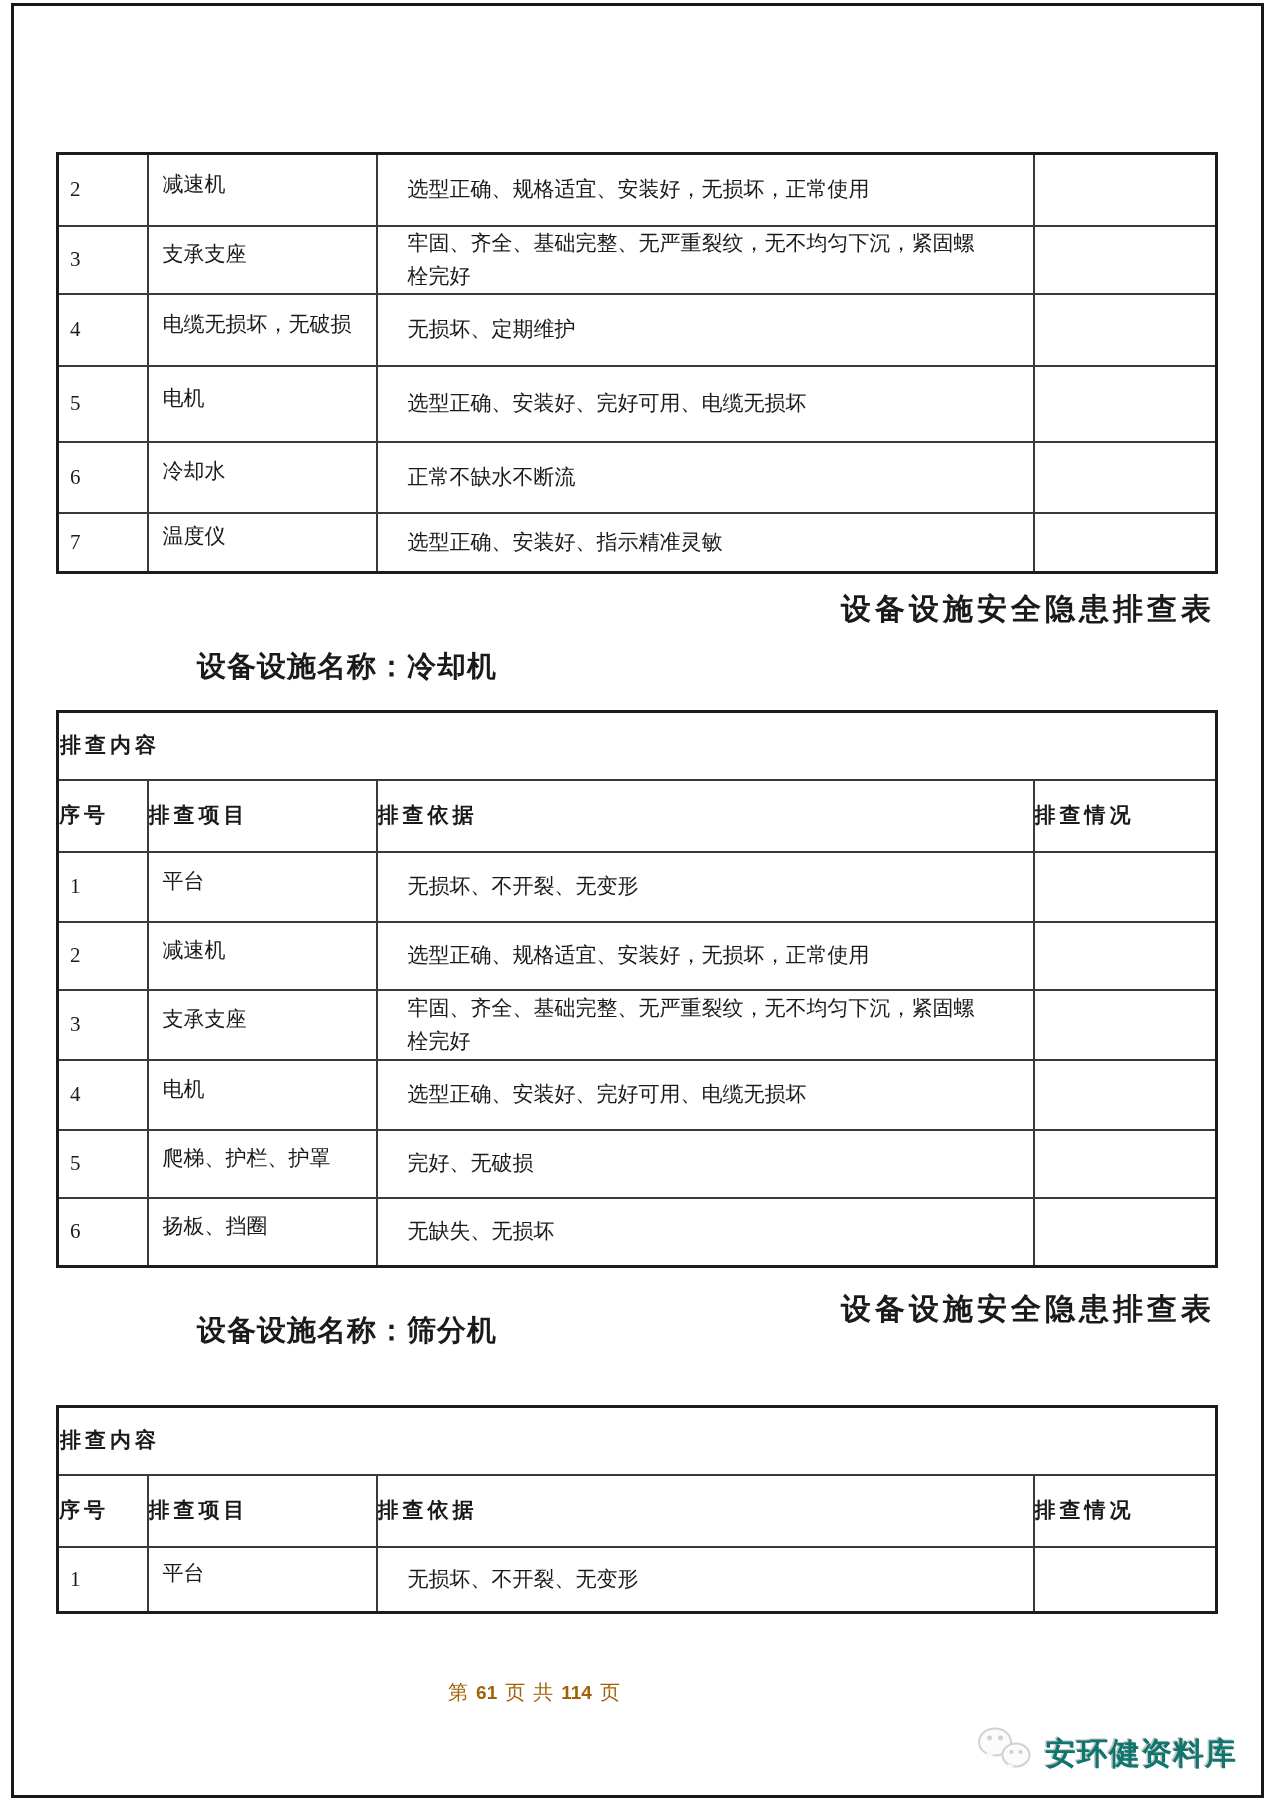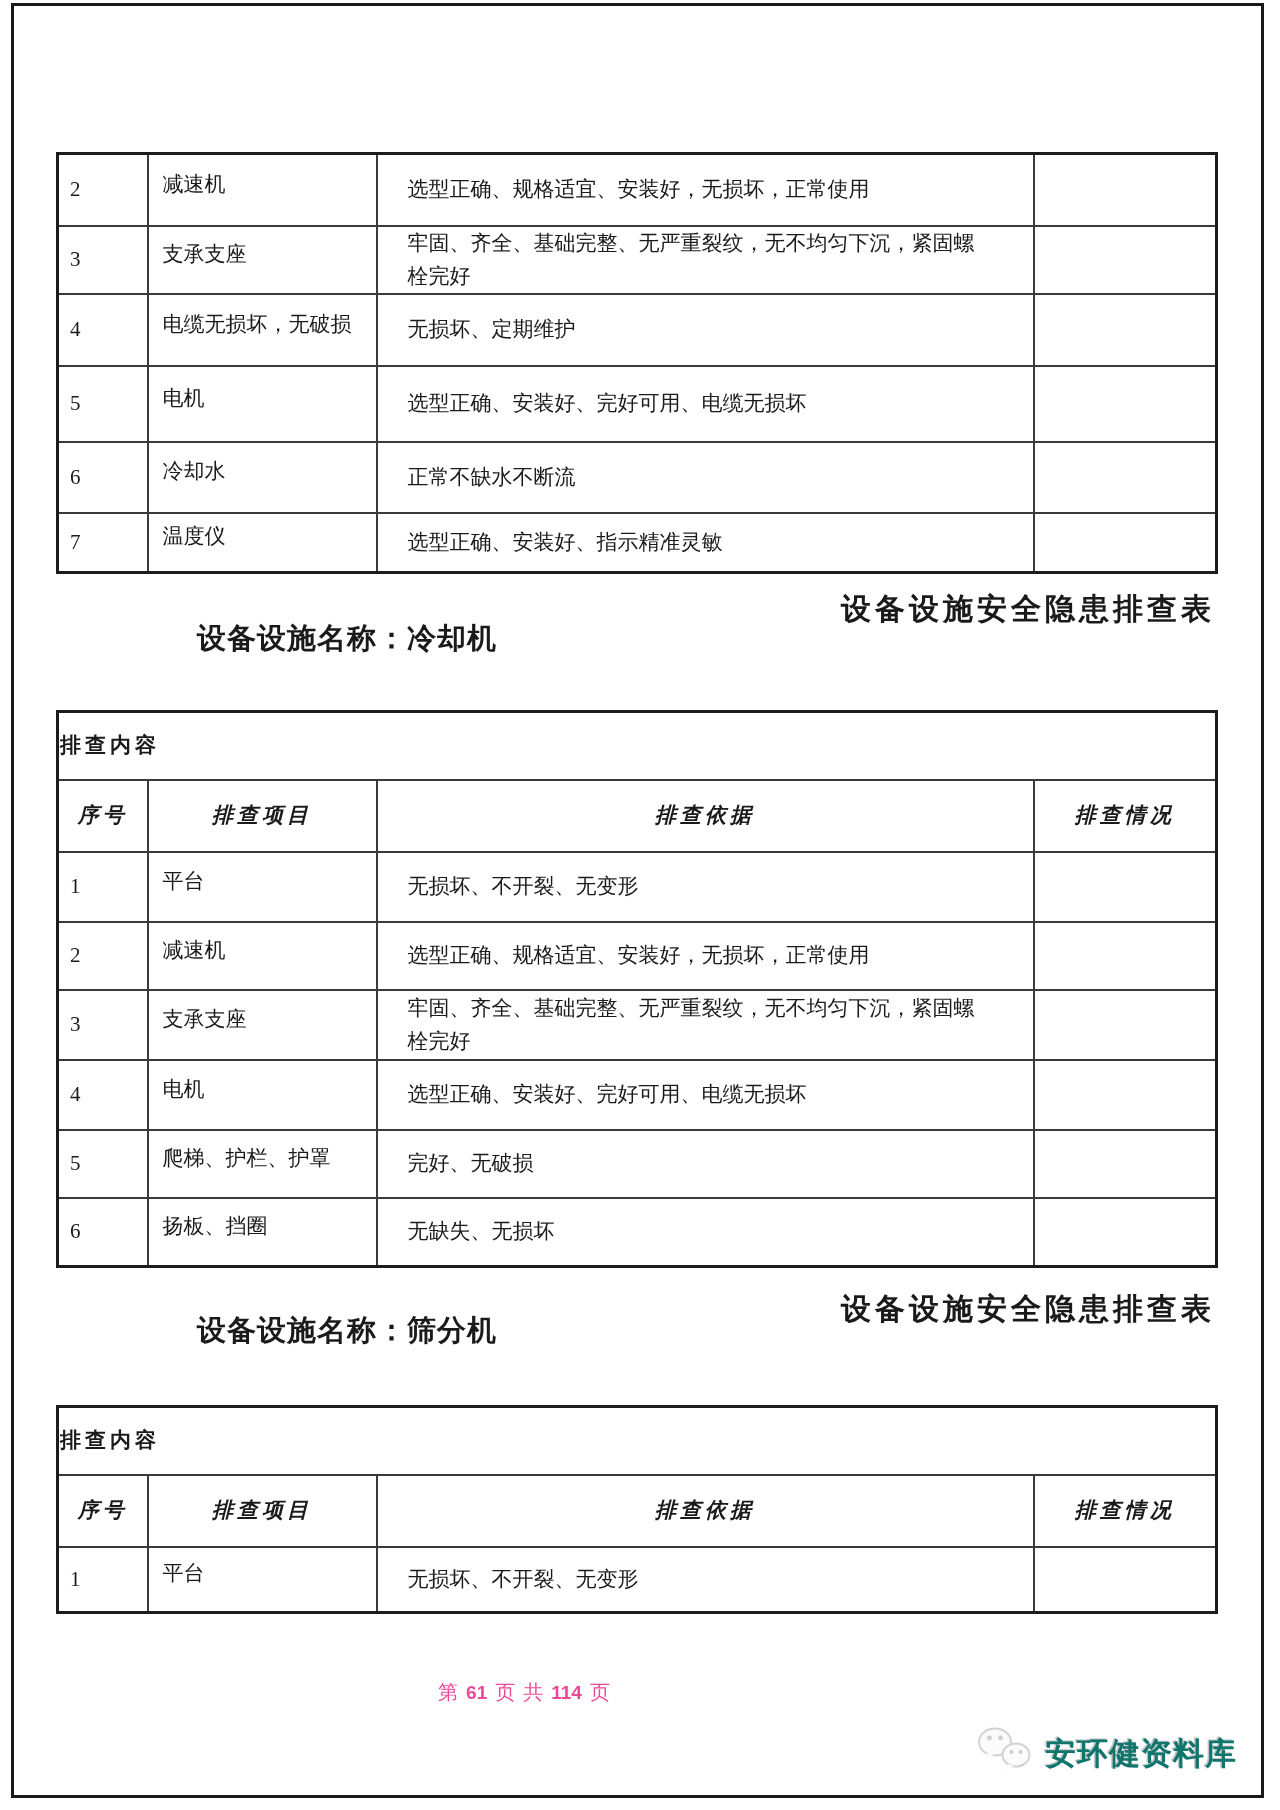--- a/index.html
+++ b/index.html
@@ -23,33 +23,33 @@
     overflow:hidden;word-break:break-all;
   }
   td.c-no{padding:0 0 0 11px;font-size:26px;}
   td.c-item{padding:0 10px 11px 14px;}
   td.c-basis{padding:0 40px 0 30px;}
   td.c-status{padding:0;}
   td.span-hdr{
     text-align:left;font-weight:bold;font-size:24px;letter-spacing:4px;
   }
   td.col-hdr{
-    text-align:center;font-weight:bold;font-size:24px;letter-spacing:4px;padding:0;font-style:italic;
+    font-weight:bold;font-size:24px;letter-spacing:4px;padding:0;
   }
   .doc-title{
     position:absolute;left:56px;width:1159px;text-align:right;
     font-size:30px;font-weight:bold;letter-spacing:4px;line-height:46px;
   }
   .doc-subtitle{
     position:absolute;left:197px;
     font-size:29px;font-weight:bold;letter-spacing:1px;line-height:44px;
   }
   .footer{
-    position:absolute;left:4px;top:1678px;width:1040px;text-align:center;
-    font-size:20px;line-height:28px;color:#ec4899;
+    position:absolute;left:14px;top:1678px;width:1040px;text-align:center;
+    font-size:20px;line-height:28px;color:#a16207;
   }
   .footer .part{margin:0 4px;}
   .footer .num{
     font-weight:bold;font-family:"Liberation Sans","DejaVu Sans",sans-serif;
     font-size:19px;
   }
   .watermark{
     position:absolute;left:975px;top:1724px;width:290px;height:60px;
     display:flex;align-items:center;white-space:nowrap;
   }
@@ -106,21 +106,21 @@
       <tr style="height:60px">
         <td class="c-no">7</td>
         <td class="c-item">温度仪</td>
         <td class="c-basis">选型正确、安装好、指示精准灵敏</td>
         <td class="c-status"></td>
       </tr>
     </tbody>
   </table>
 
   <div class="doc-title" style="top:586px">设备设施安全隐患排查表</div>
-  <div class="doc-subtitle" style="top:616px">设备设施名称：冷却机</div>
+  <div class="doc-subtitle" style="top:644px">设备设施名称：冷却机</div>
 
   <table class="tbl" style="top:710px;">
     <colgroup>
         <col style="width:90px">
         <col style="width:229px">
         <col style="width:657px">
         <col style="width:183px">
       </colgroup>
     <tbody>
       <tr style="height:68px">

